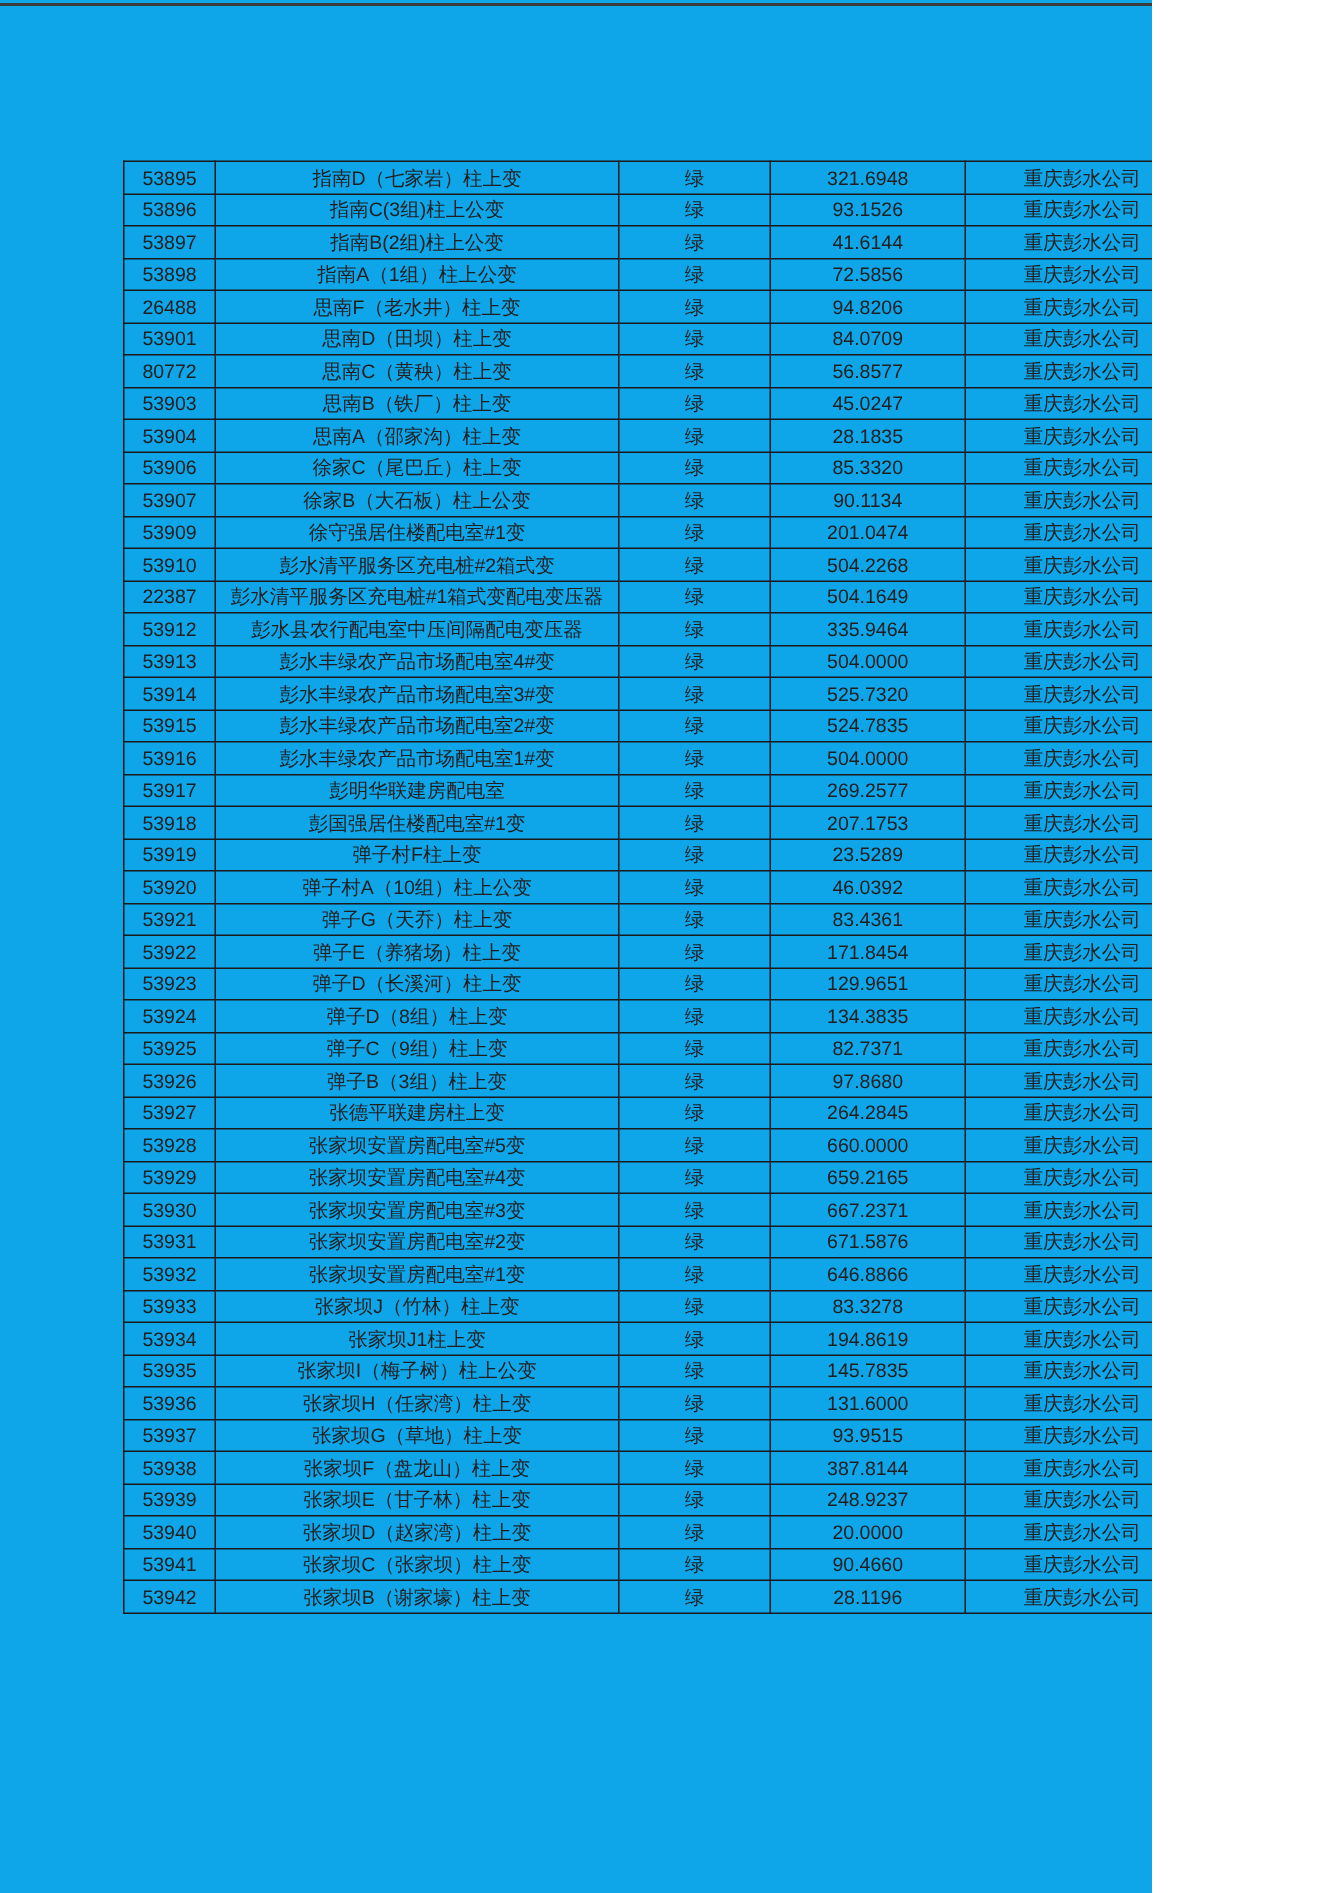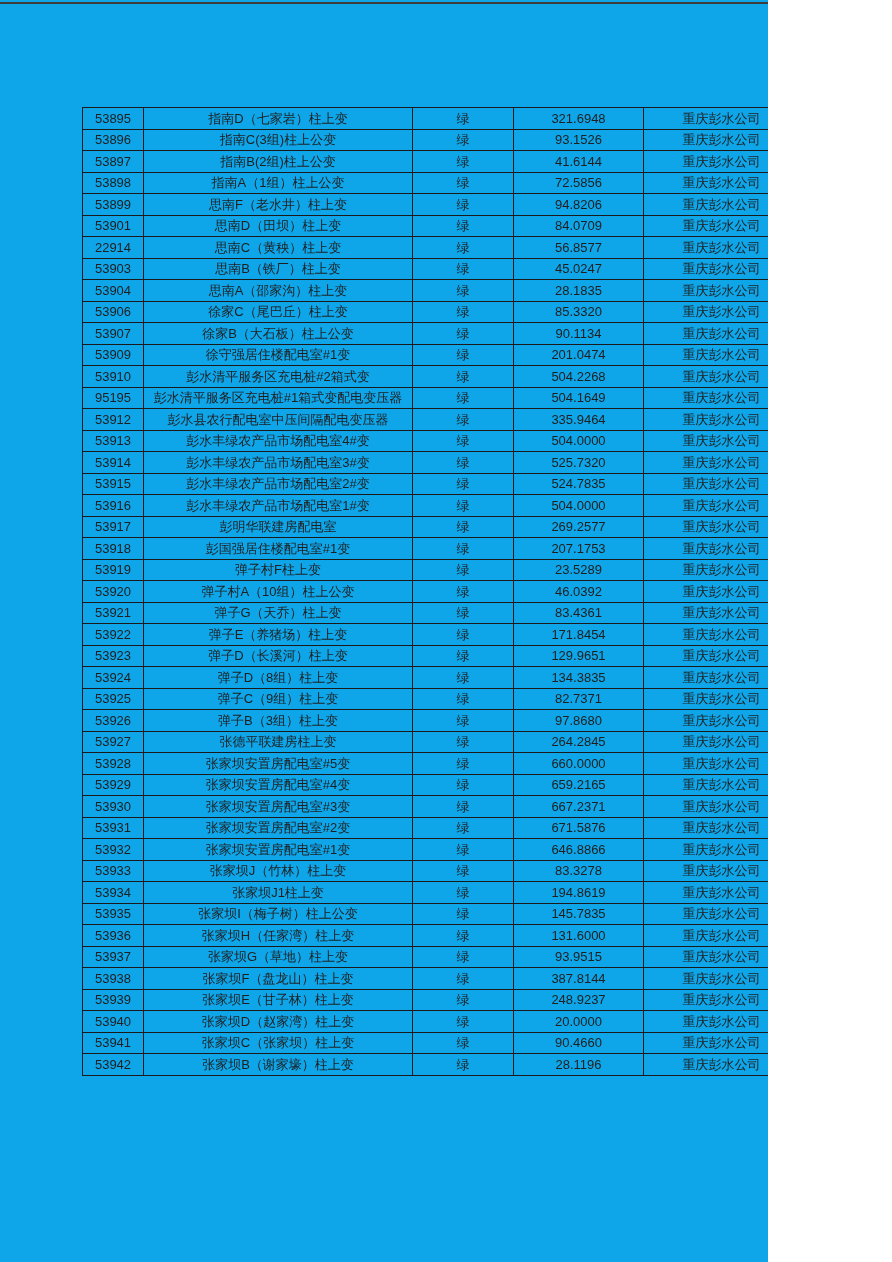--- a/index.html
+++ b/index.html
@@ -91,38 +91,38 @@
 
         <tr>
           <td>53898</td>
           <td>指南A（1组）柱上公变</td>
           <td>绿</td>
           <td>72.5856</td>
           <td>重庆彭水公司</td>
         </tr>
 
         <tr>
-          <td>53899</td>
+          <td>26488</td>
           <td>思南F（老水井）柱上变</td>
           <td>绿</td>
           <td>94.8206</td>
           <td>重庆彭水公司</td>
         </tr>
 
 
         <tr>
           <td>53901</td>
           <td>思南D（田坝）柱上变</td>
           <td>绿</td>
           <td>84.0709</td>
           <td>重庆彭水公司</td>
         </tr>
 
         <tr>
-          <td>22914</td>
+          <td>80772</td>
           <td>思南C（黄秧）柱上变</td>
           <td>绿</td>
           <td>56.8577</td>
           <td>重庆彭水公司</td>
         </tr>
 
         <tr>
           <td>53903</td>
           <td>思南B（铁厂）柱上变</td>
           <td>绿</td>
@@ -166,21 +166,21 @@
 
         <tr>
           <td>53910</td>
           <td>彭水清平服务区充电桩#2箱式变</td>
           <td>绿</td>
           <td>504.2268</td>
           <td>重庆彭水公司</td>
         </tr>
 
         <tr>
-          <td>95195</td>
+          <td>22387</td>
           <td>彭水清平服务区充电桩#1箱式变配电变压器</td>
           <td>绿</td>
           <td>504.1649</td>
           <td>重庆彭水公司</td>
         </tr>
 
         <tr>
           <td>53912</td>
           <td>彭水县农行配电室中压间隔配电变压器</td>
           <td>绿</td>

